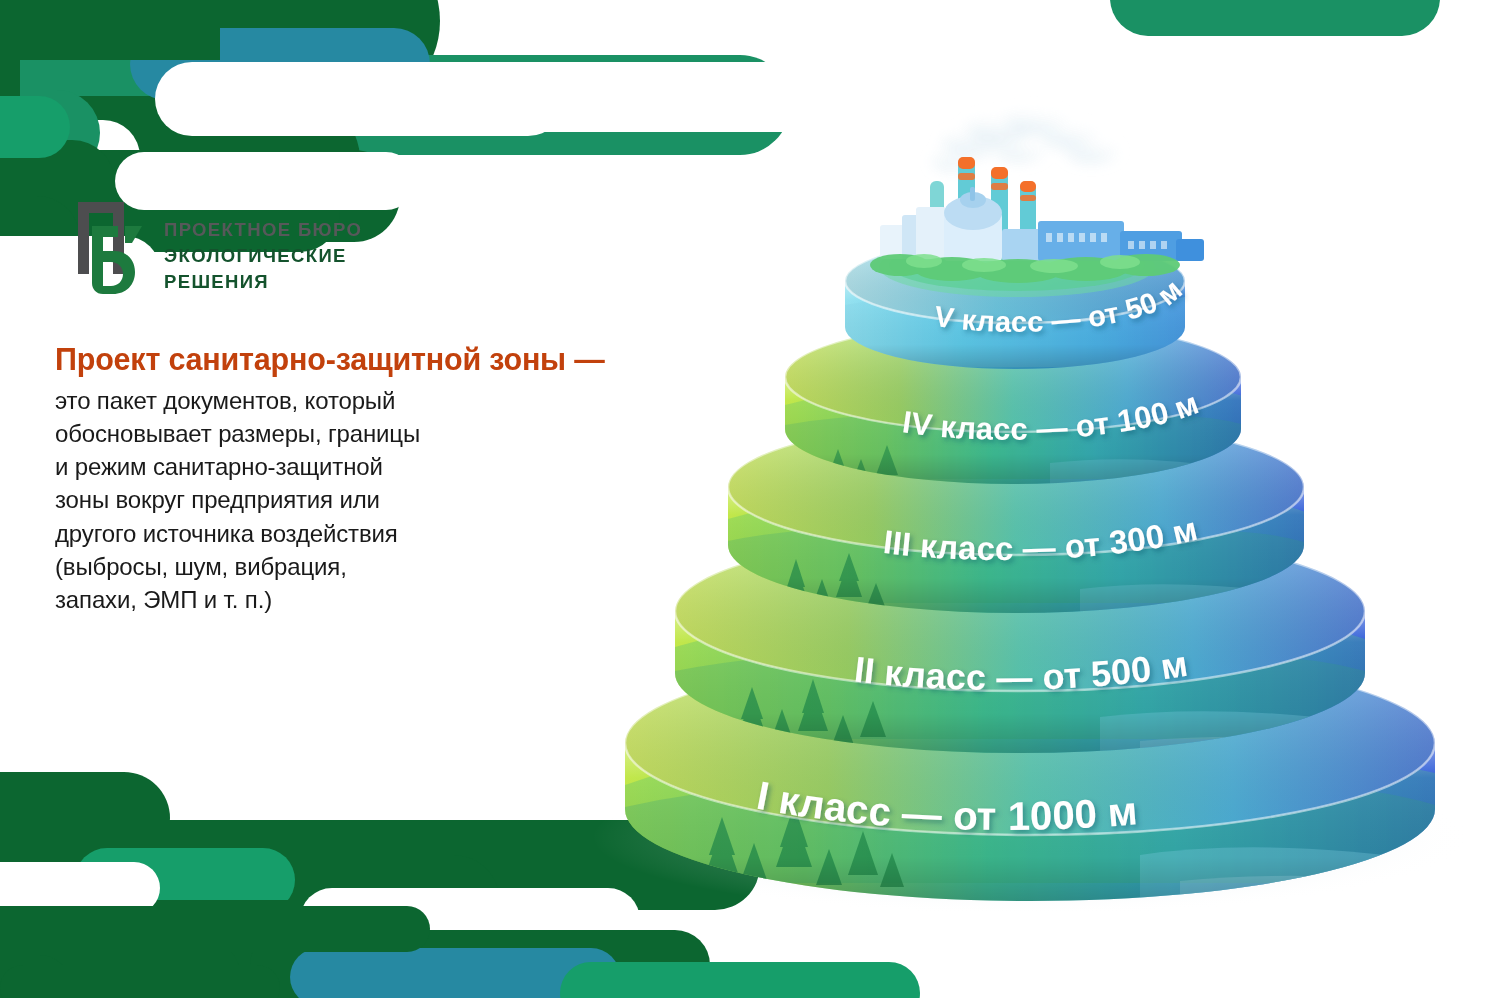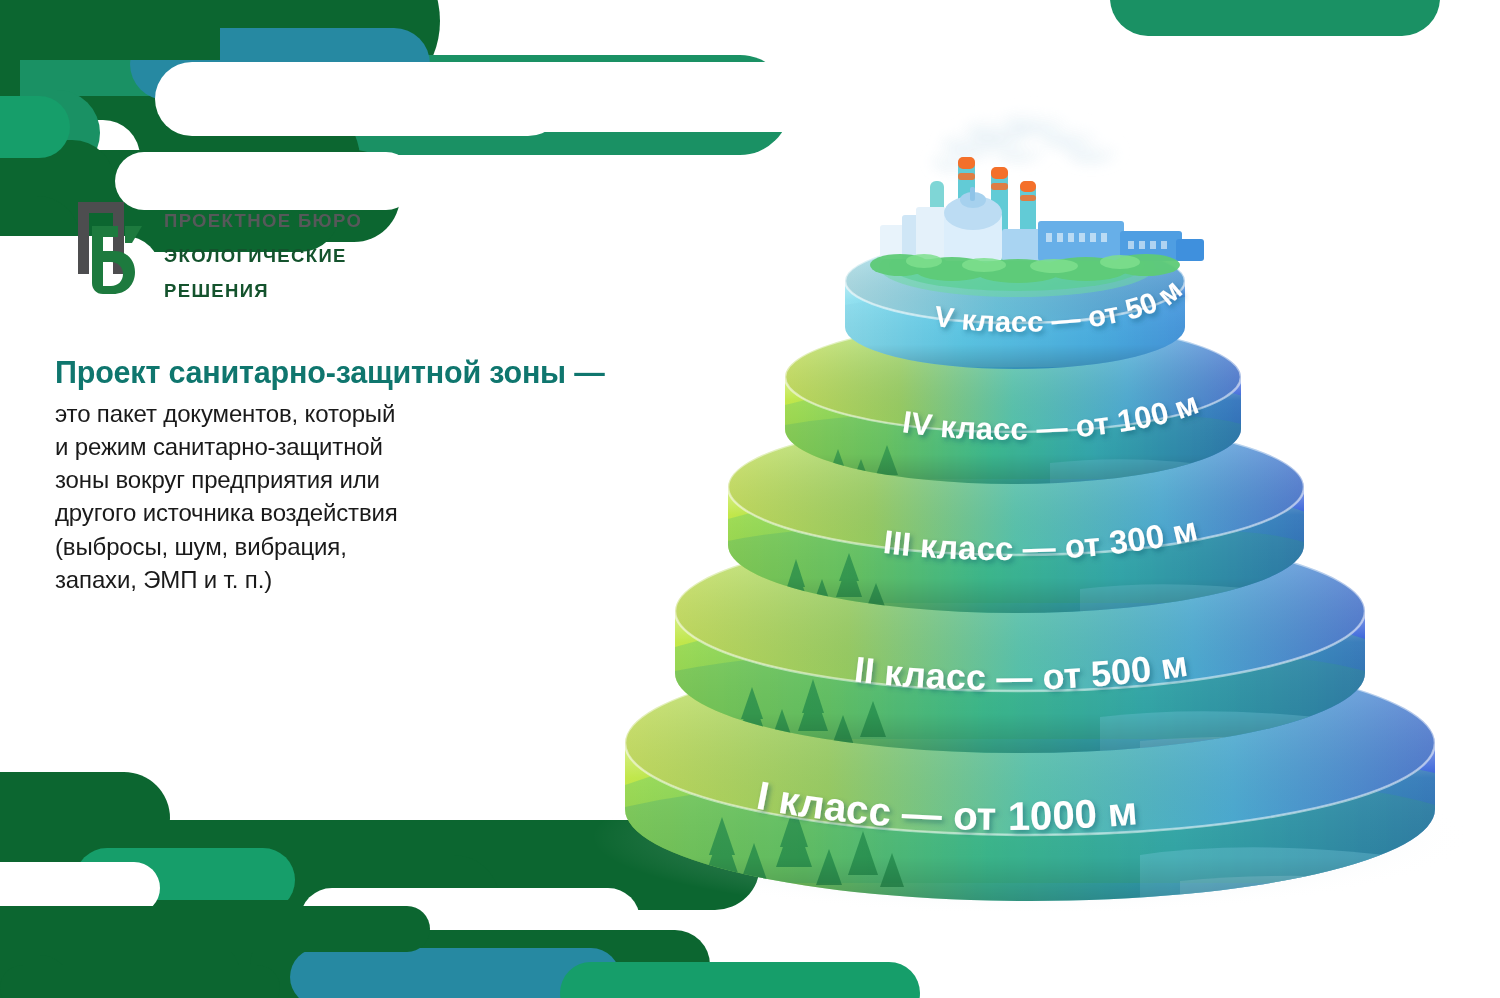--- a/index.html
+++ b/index.html
@@ -32,21 +32,21 @@
   
   #logo-block {
     position: absolute;
     left: 68px;
     top: 196px;
     display: flex;
     align-items: center;
     gap: 18px;
   }
   #logo-mark { width: 78px; height: 120px; display: block; }
-  #logo-words { display: flex; flex-direction: column; gap: 13px; }
+  #logo-words { display: flex; flex-direction: column; gap: 4px; }
   .logo-line {
     font-family: "Liberation Sans", sans-serif;
     font-size: 18.5px;
     font-weight: 700;
     letter-spacing: 1.35px;
     line-height: 1.18;
     white-space: nowrap;
   }
   .logo-line.gray  { color: #57585a; }
   .logo-line.green { color: #14532d; }
@@ -54,25 +54,24 @@
   
   #copy {
     position: absolute;
     left: 55px;
     top: 340px;
     width: 560px;
   }
   #copy-heading {
     font-size: 30.5px;
     font-weight: 700;
-    color: #0f766e;
+    color: #c2410c;
     line-height: 1.30;
     letter-spacing: -0.2px;
     margin-bottom: 4px;
-    margin-top: 13px;
   }
   #copy-body {
     font-size: 24px;
     font-weight: 400;
     color: #1a1a1a;
     line-height: 1.385;
     letter-spacing: -0.15px;
   }
   #copy-body .ln { display: block; white-space: nowrap; }
 
@@ -164,20 +163,21 @@
     </div>
   </div>
 
   <div id="copy">
     <div id="copy-heading">
       <span class="ln">Проект санитарно-защитной</span>
       <span class="ln">зоны —</span>
     </div>
     <div id="copy-body">
       <span class="ln">это пакет документов, который</span>
+      <span class="ln">обосновывает размеры, границы</span>
       <span class="ln">и режим санитарно-защитной</span>
       <span class="ln">зоны вокруг предприятия или</span>
       <span class="ln">другого источника воздействия</span>
       <span class="ln">(выбросы, шум, вибрация,</span>
       <span class="ln">запахи, ЭМП и т. п.)</span>
     </div>
   </div>
 
   <div id="pyramid">
   <svg viewBox="0 0 900 830" xmlns="http://www.w3.org/2000/svg">

